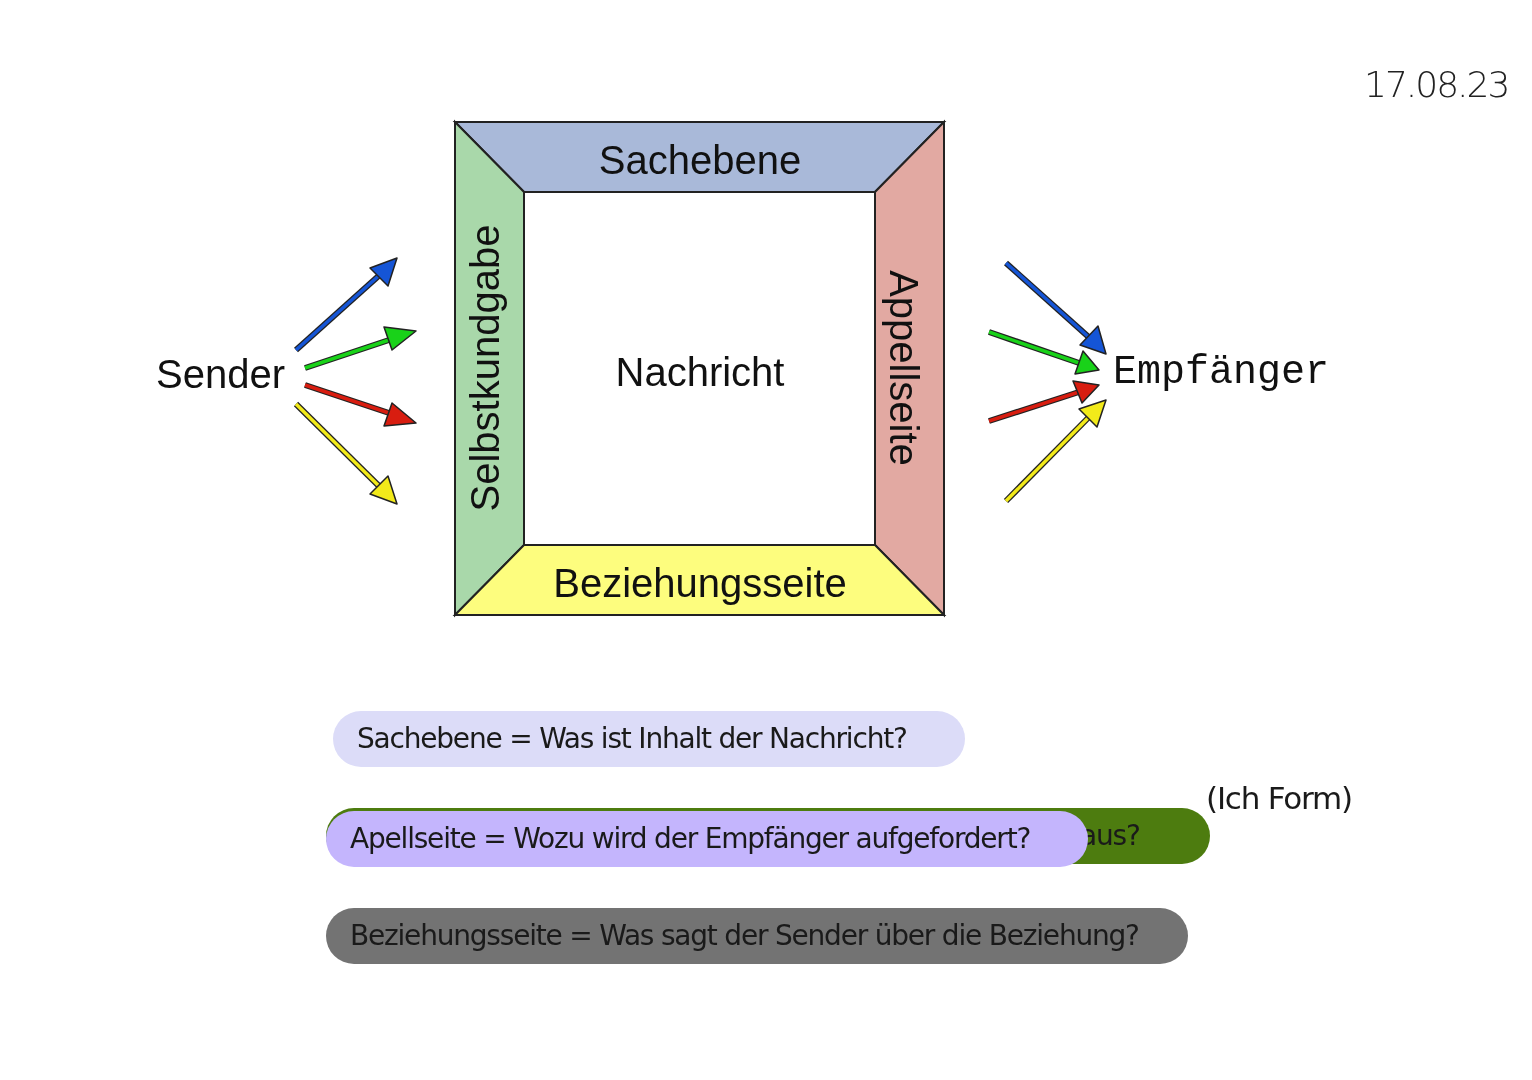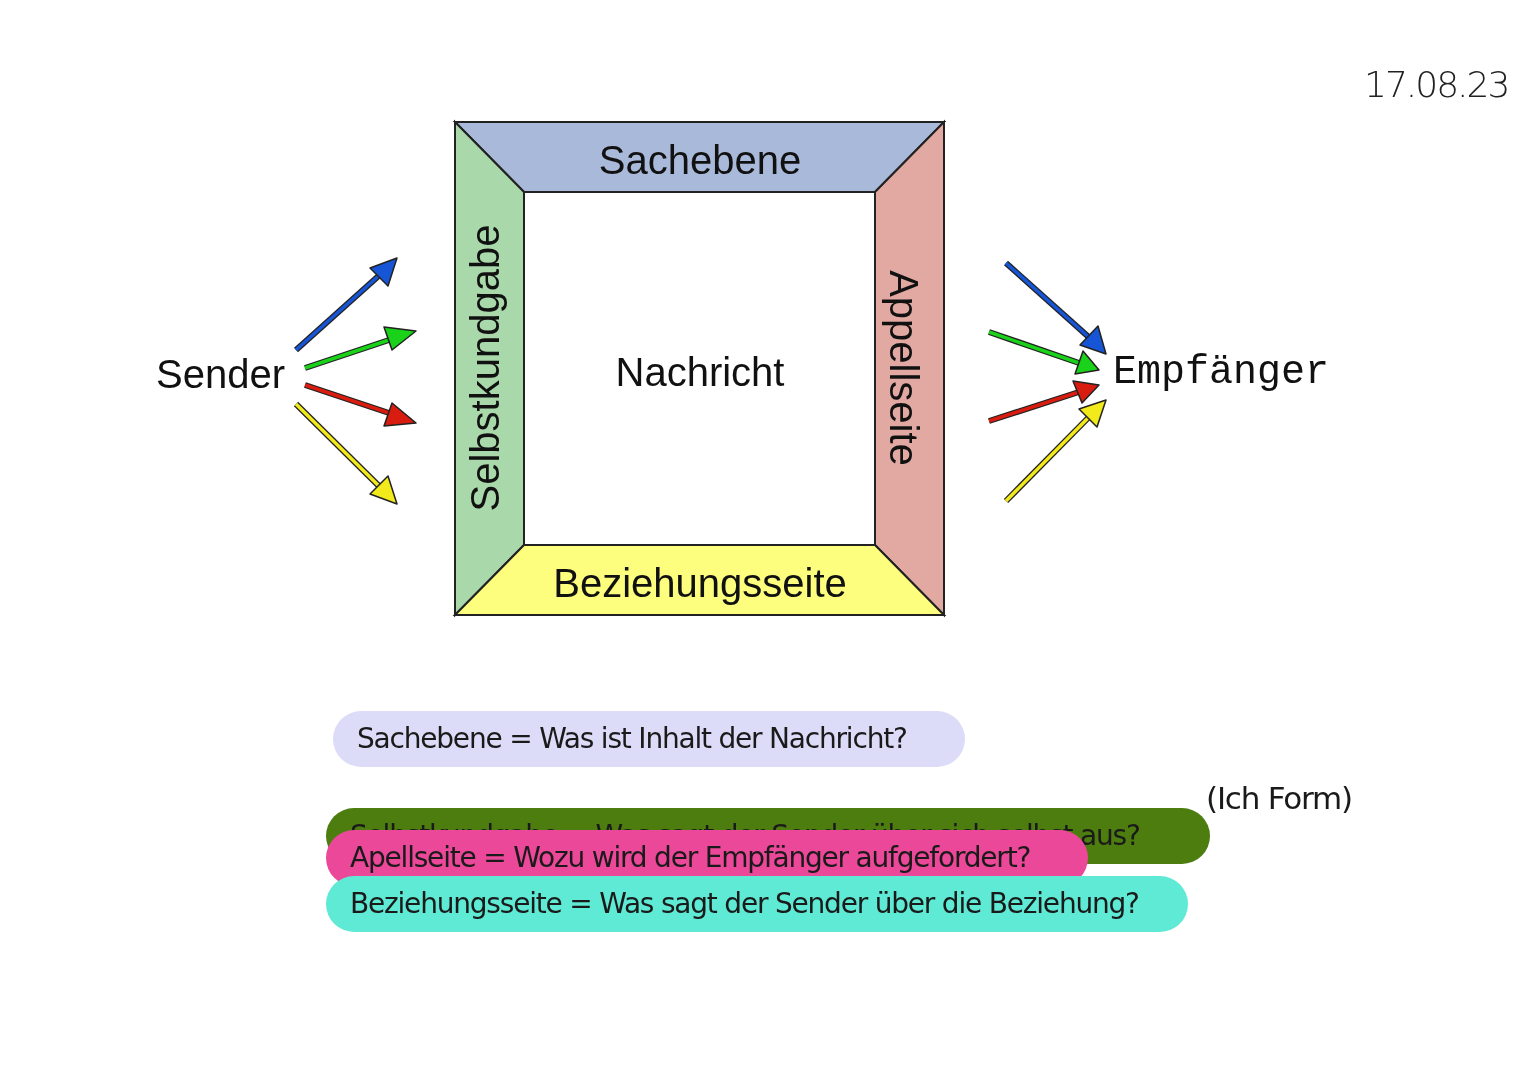--- a/index.html
+++ b/index.html
@@ -116,15 +116,15 @@
   </g>
 </svg>
 
 <div class="label-sender">Sender</div>
 <div class="label-empf">Empfänger</div>
 
 <div class="notes">
   <div class="note" style="left:333px; top:711px; width:632px; background:#dcdcf8;">Sachebene = Was ist Inhalt der Nachricht?</div>
   <div class="note" style="left:326px; top:808px; width:884px; background:#4d7c0f;">Selbstkundgabe = Was sagt der Sender über sich selbst aus?</div>
   <div class="note-aside" style="left:1206px; top:770px;">(Ich Form)</div>
-  <div class="note" style="left:326px; top:811px; width:762px; background:#ec4899;margin-top:19px;">Apellseite = Wozu wird der Empfänger aufgefordert?</div>
-  <div class="note" style="left:326px; top:876px; width:862px; background:#5eead4;">Beziehungsseite = Was sagt der Sender über die Beziehung?</div>
+  <div class="note" style="left:326px; top:811px; width:762px; background:#c4b5fd;">Apellseite = Wozu wird der Empfänger aufgefordert?</div>
+  <div class="note" style="left:326px; top:908px; width:862px; background:#737373;">Beziehungsseite = Was sagt der Sender über die Beziehung?</div>
 </div>
 
 </body></html>

